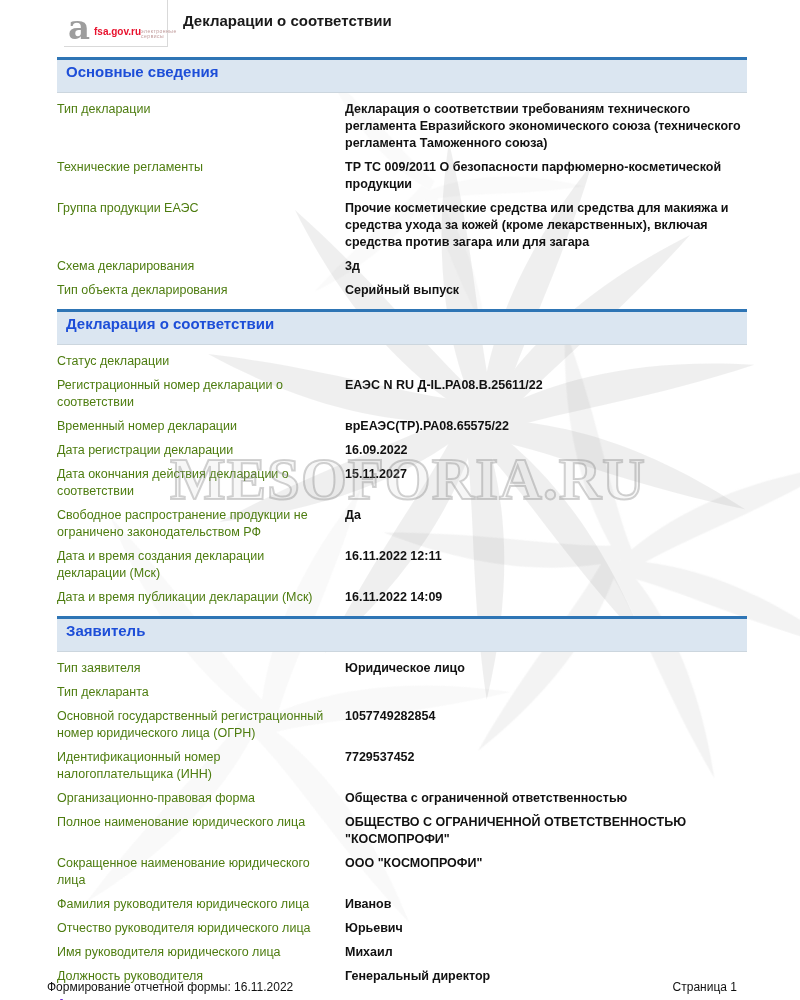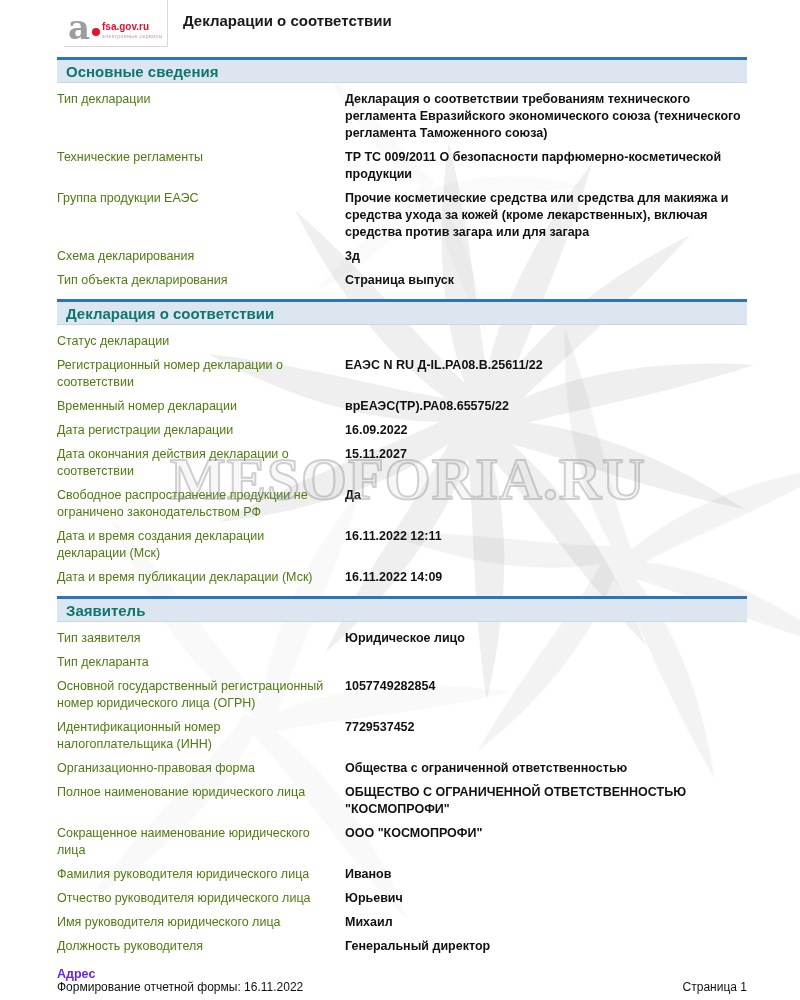--- a/index.html
+++ b/index.html
@@ -25,46 +25,46 @@
     position:absolute;left:64px;top:0;width:104px;height:47px;z-index:2;
     border-right:1px solid #d9d9d9;border-bottom:1px solid #d9d9d9;
     background:#fff;display:flex;align-items:flex-end;gap:2px;
     padding:2px 3px 5px 4px;box-sizing:border-box;
   }
   .logo-a{
     font-weight:bold;font-size:34px;line-height:28px;color:#9d9d9d;
     font-family:"DejaVu Serif","Liberation Serif",serif;
   }
   .logo-dot{width:8px;height:8px;border-radius:50%;background:#e8112d;display:inline-block;margin-bottom:5px;}
-  .logo-text{display:flex;flex-direction:column;line-height:1;margin-bottom:2px;margin-top:24px;}
+  .logo-text{display:flex;line-height:1;margin-bottom:2px;margin-top:24px;}
   .logo-brand{color:#e8112d;font-weight:bold;font-size:10px;}
   .logo-tagline{color:#c09a9a;font-size:5px;margin-top:2px;letter-spacing:0.5px;}
   .doc-title{
     position:absolute;left:183px;top:12px;z-index:2;
     font-size:15px;font-weight:bold;color:#1a1a1a;
   }
   
   .content{position:absolute;left:57px;top:57px;width:690px;z-index:2;}
   .section{margin-bottom:10px;}
   .section-band{
     border-top:3px solid #2e75b5;border-bottom:1px solid #ccd6de;
-    background:#dbe6f1;color:#0f766e;
+    background:#dbe6f1;color:#1d4ed8;
     font-size:15px;font-weight:bold;
-    padding:3px 9px 2px 9px;margin-bottom:8px;
+    padding:3px 9px 12px 9px;margin-bottom:8px;
   }
   .row{
     display:grid;grid-template-columns:288px 1fr;
     font-size:12.5px;line-height:17px;margin-bottom:7px;
   }
   .label{color:#4d7c0f;padding-right:14px;}
   .value{color:#111;font-weight:bold;}
   .subheader{font-size:12.5px;font-weight:bold;color:#6d28d9;margin:11px 0 9px 0;line-height:17px;}
   
   .footer{
-    position:absolute;left:57px;top:980px;width:690px;z-index:2;
+    position:absolute;left:47px;top:980px;width:690px;z-index:2;
     display:flex;justify-content:space-between;
     font-size:12px;color:#111;
   }
 </style>
 </head>
 <body>
 
 <svg class="bg-pattern" width="800" height="1000" viewBox="0 0 800 1000">
   <g transform="translate(480,420)" fill="#6f6f6f" opacity="0.10">
     <g id="burst">
@@ -130,21 +130,21 @@
       <div class="row">
         <div class="label">Группа продукции ЕАЭС</div>
         <div class="value">Прочие косметические средства или средства для макияжа и средства ухода за кожей (кроме лекарственных), включая средства против загара или для загара</div>
       </div>
       <div class="row">
         <div class="label">Схема декларирования</div>
         <div class="value">3д</div>
       </div>
       <div class="row">
         <div class="label">Тип объекта декларирования</div>
-        <div class="value">Страница выпуск</div>
+        <div class="value">Серийный выпуск</div>
       </div>
     </section>
     <section class="section">
       <div class="section-band">Декларация о соответствии</div>
       <div class="row">
         <div class="label">Статус декларации</div>
       </div>
       <div class="row">
         <div class="label">Регистрационный номер декларации о соответствии</div>
         <div class="value">ЕАЭС N RU Д-IL.РА08.В.25611/22</div>

